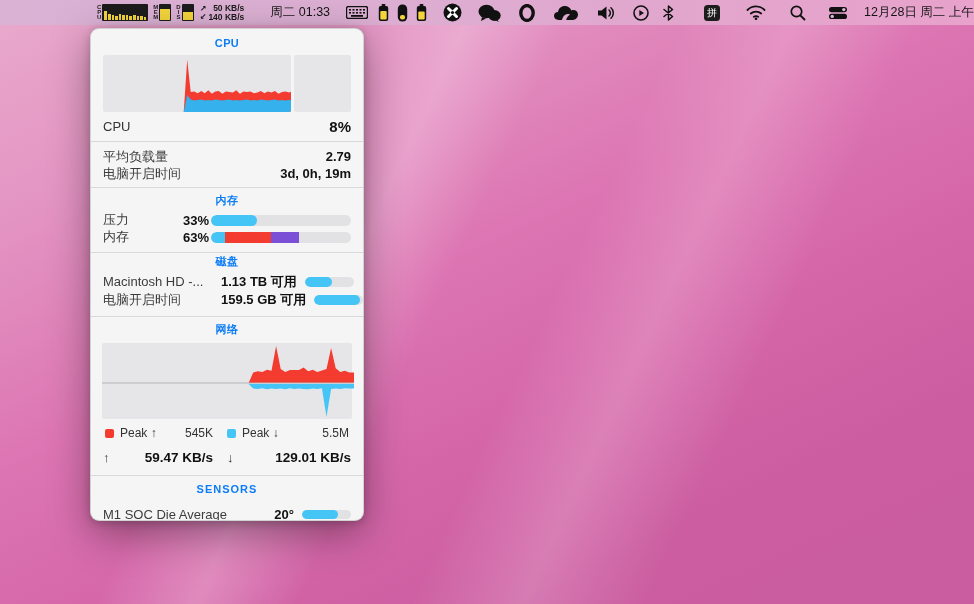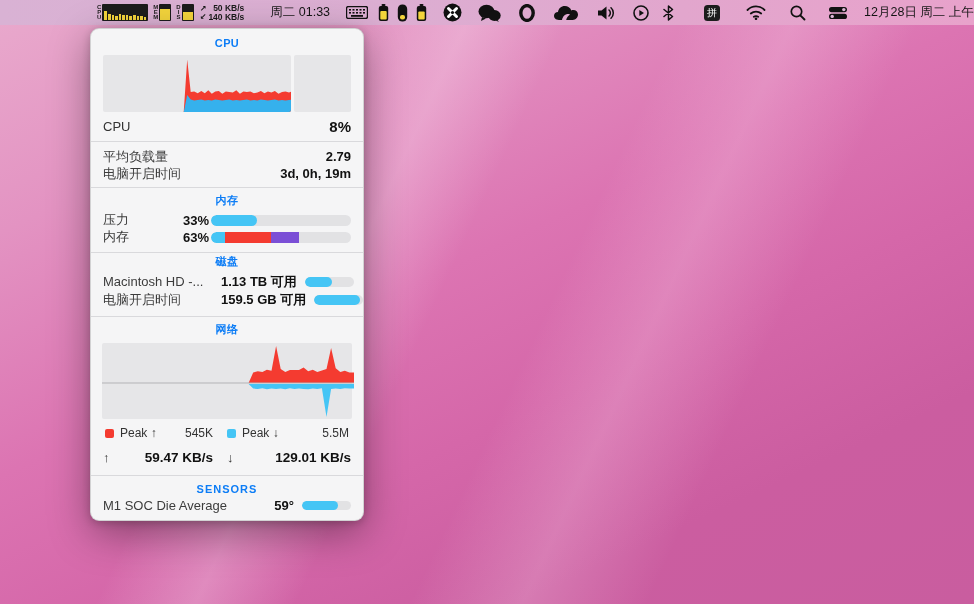--- a/index.html
+++ b/index.html
@@ -375,22 +375,22 @@
         <span class="tv">59.47 KB/s</span>
       </div>
       <div class="half">
         <span class="ar">↓</span>
         <span class="tv">129.01 KB/s</span>
       </div>
     </div>
     <div class="divider" style="margin-top:7px"></div>
 
     <div class="sec-title sensors-pad" style="letter-spacing:1px">SENSORS</div>
-    <div class="drow" style="margin-top:3px">
+    <div class="drow" style="margin-top:12px">
       <span class="lab" style="flex-basis:150px">M1 SOC Die Average</span>
-      <span class="val">59°</span>
+      <span class="val">20°</span>
       <div class="bar" style="height:9px">
           <div class="fb" style="width: 74%;"></div>
         </div>
     </div>
 
   </div>
 </div>
 
 </body></html>

